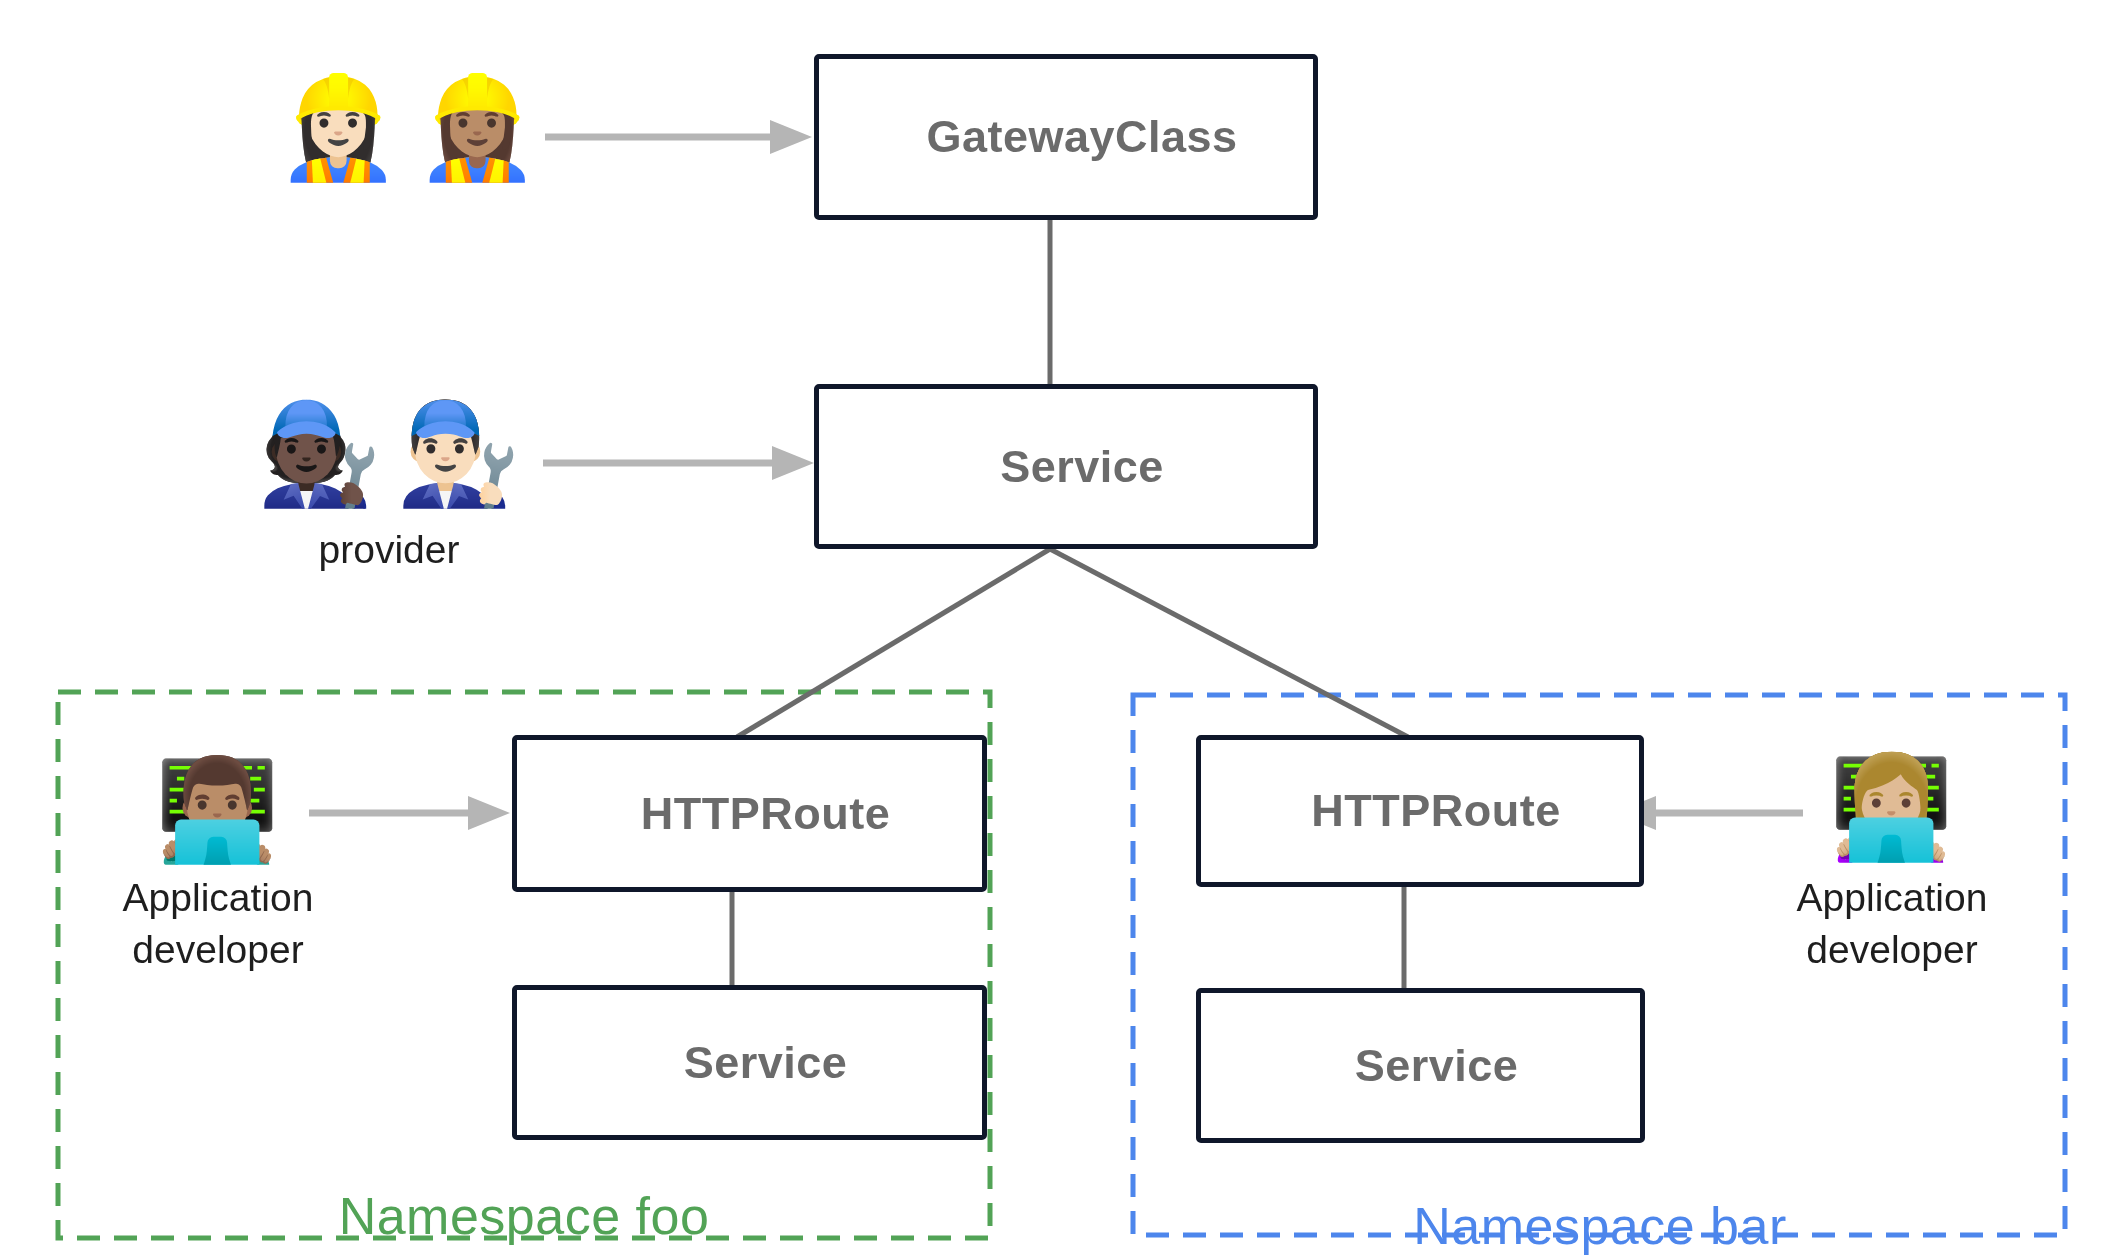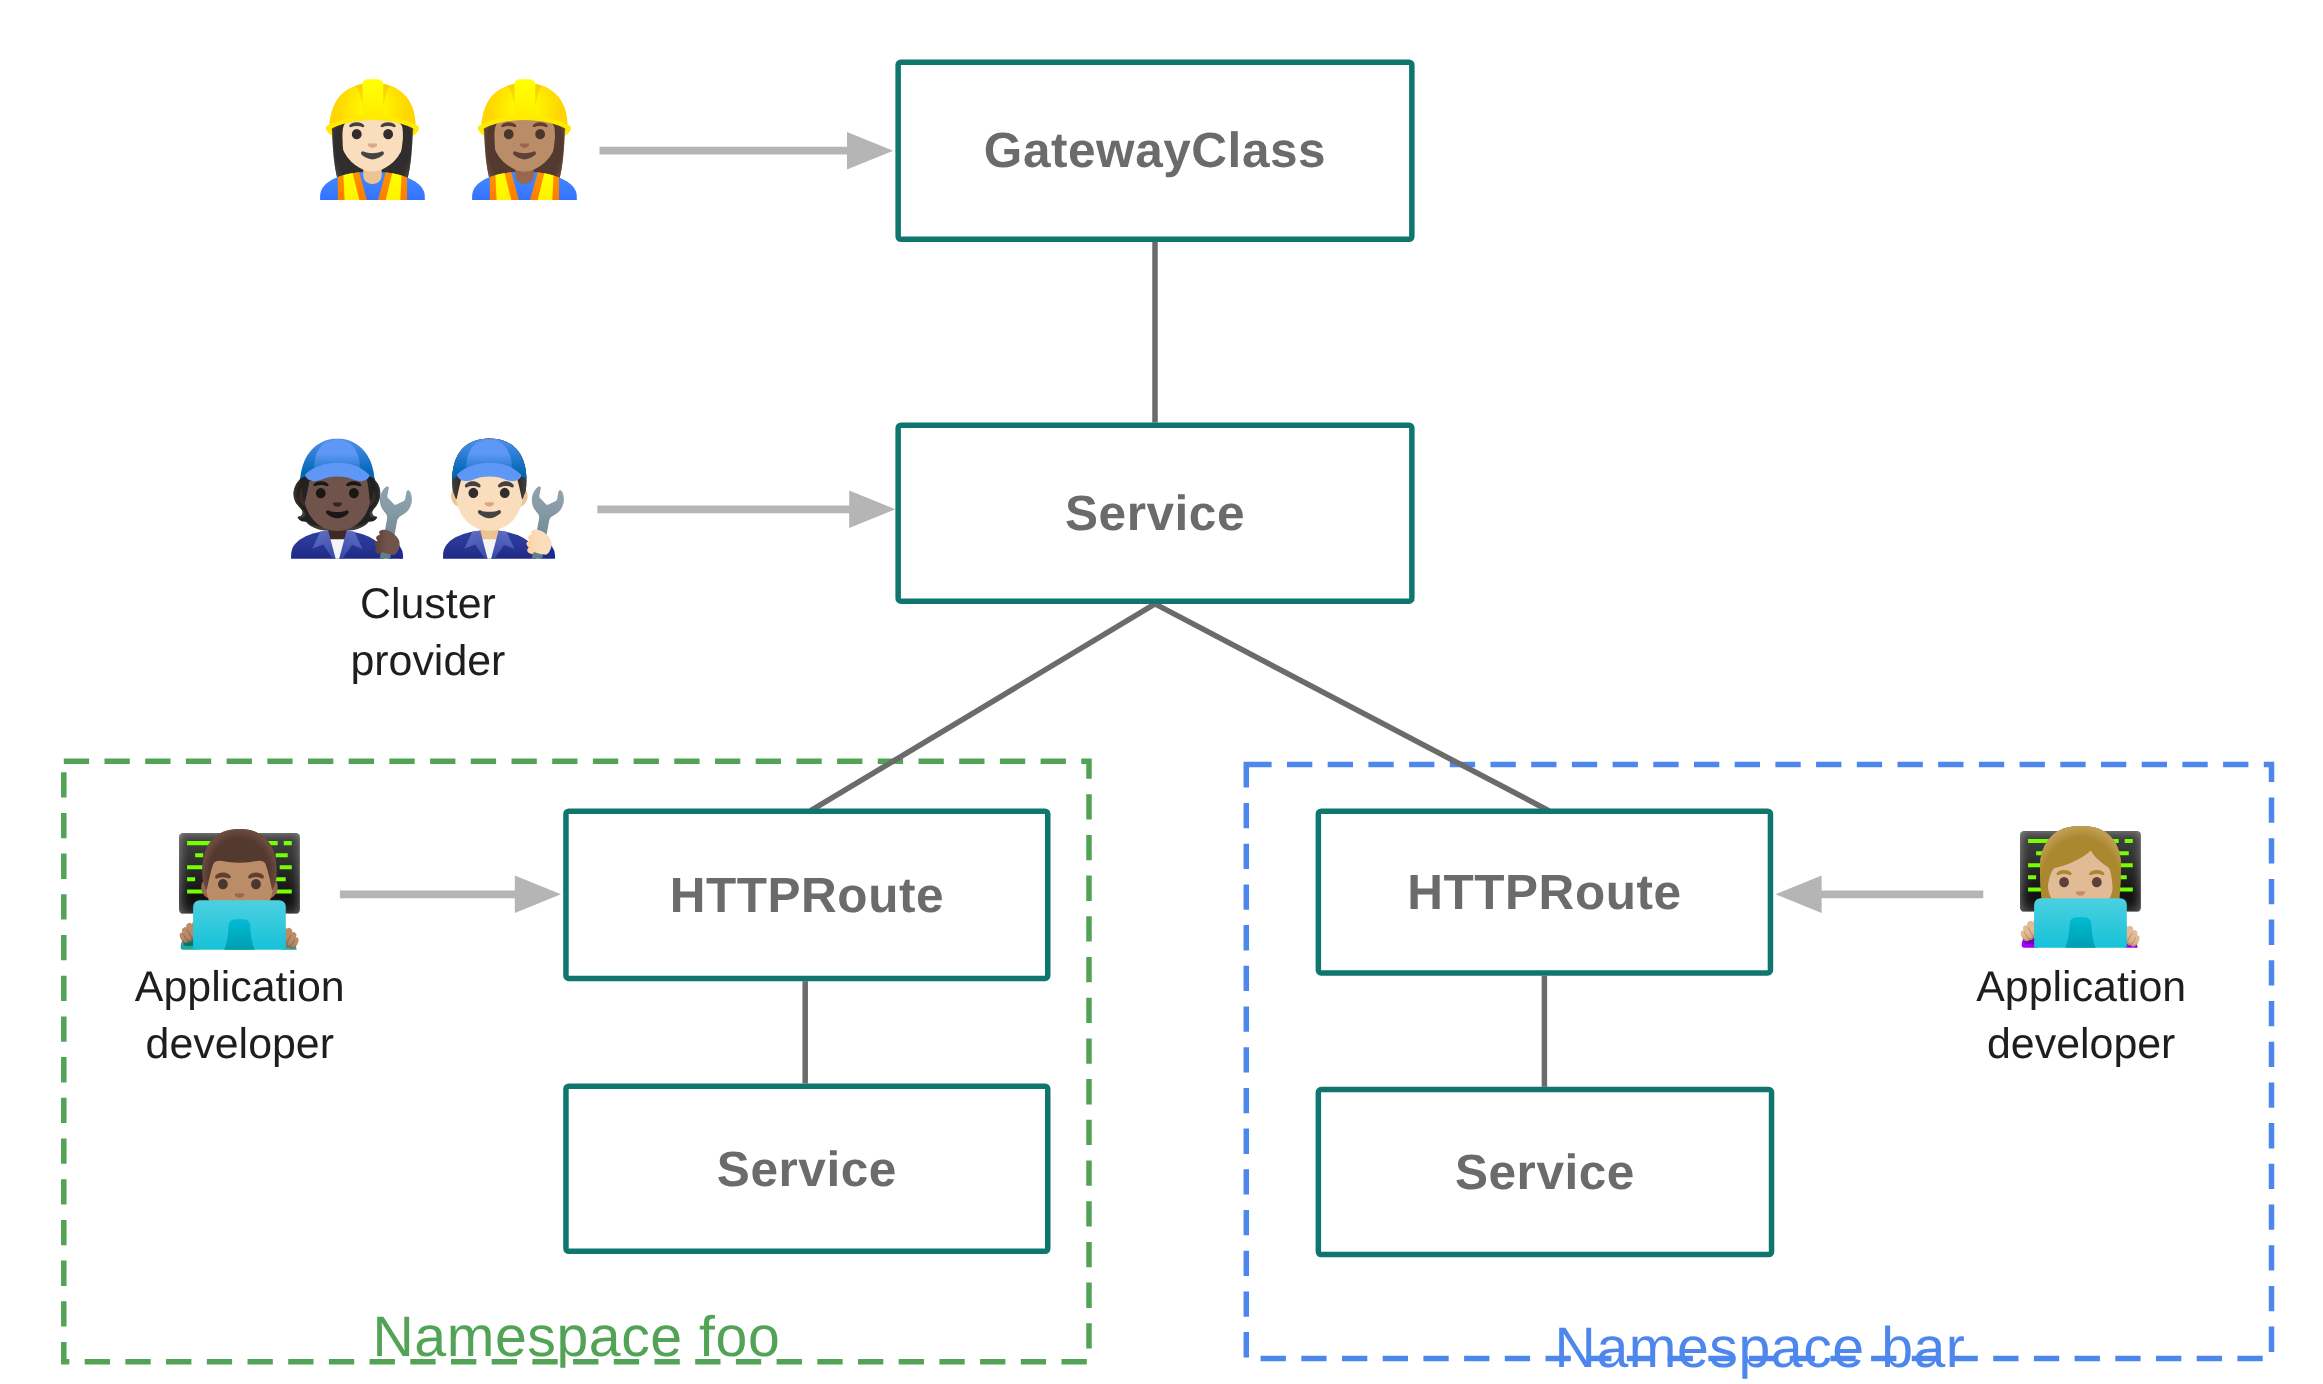--- a/index.html
+++ b/index.html
@@ -2,23 +2,23 @@
 <html><head>
 <meta charset="utf-8">
 <style>
   html,body{margin:0;padding:0;background:#ffffff;}
   .canvas{
     position:relative;width:2112px;height:1258px;background:#ffffff;
     font-family:"Liberation Sans","DejaVu Sans",sans-serif;overflow:hidden;
   }
   .layer{position:absolute;left:0;top:0;width:2112px;height:1258px;}
   .node{
-    position:absolute;border:5px solid #0f766e;border-radius:5px;background:#ffffff;
+    position:absolute;border:5px solid #0f172a;border-radius:5px;background:#ffffff;
     display:flex;align-items:center;justify-content:center;
-    font-weight:bold;font-size:45px;color:#6b6b6b;letter-spacing:0.5px;
+    font-weight:bold;font-size:45px;color:#6b6b6b;letter-spacing:0.5px;padding-left:32px;
   }
   .actor-emojis{
     position:absolute;display:flex;gap:14px;align-items:flex-end;justify-content:center;
     font-size:100px;line-height:1.15;
     font-family:"Liberation Sans","DejaVu Sans",sans-serif;
   }
   .actor-label{
     position:absolute;width:400px;text-align:center;
     font-size:39px;line-height:52px;color:#1e1e1e;
   }
@@ -93,21 +93,20 @@
   <div class="actor-emojis" style="left:208px;top:70px;width:400px;">
     <span>👷🏻‍♀️</span>
     <span>👷🏽‍♀️</span>
   </div>
 
   <div class="actor-emojis" style="left:189px;top:396px;width:400px;">
     <span>🧑🏿‍🔧</span>
     <span>👨🏻‍🔧</span>
   </div>
   <div class="actor-label" style="left:189px;top:524px;">
-    <div>Cluster</div>
     <div>provider</div>
   </div>
 
   <div class="actor-emojis" style="left:18px;top:752px;width:400px;">
     <span>👨🏽‍💻</span>
   </div>
   <div class="actor-label" style="left:18px;top:872px;">
     <div>Application</div>
     <div>developer</div>
   </div>

